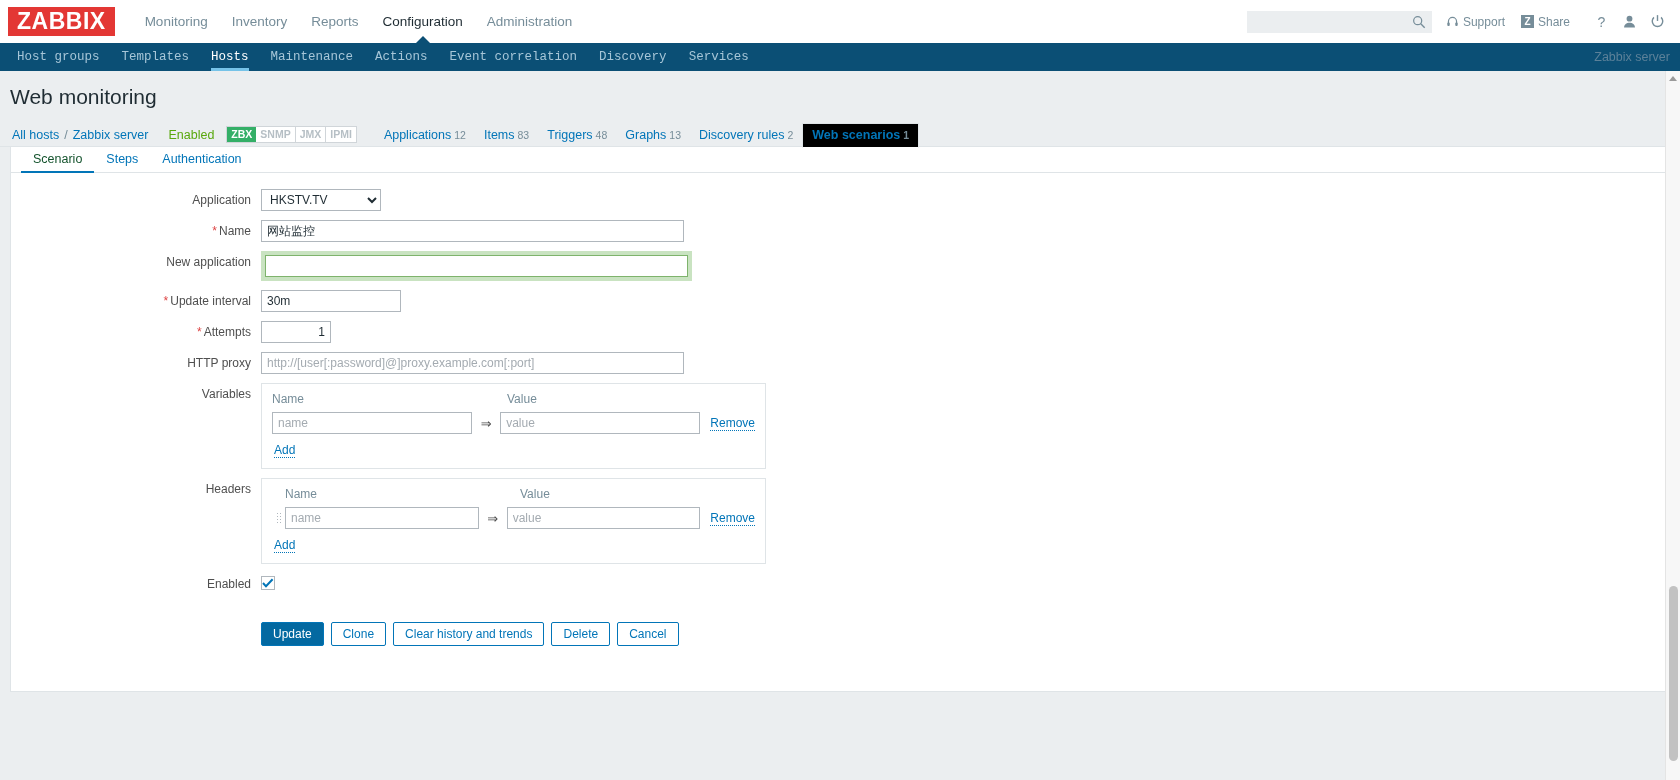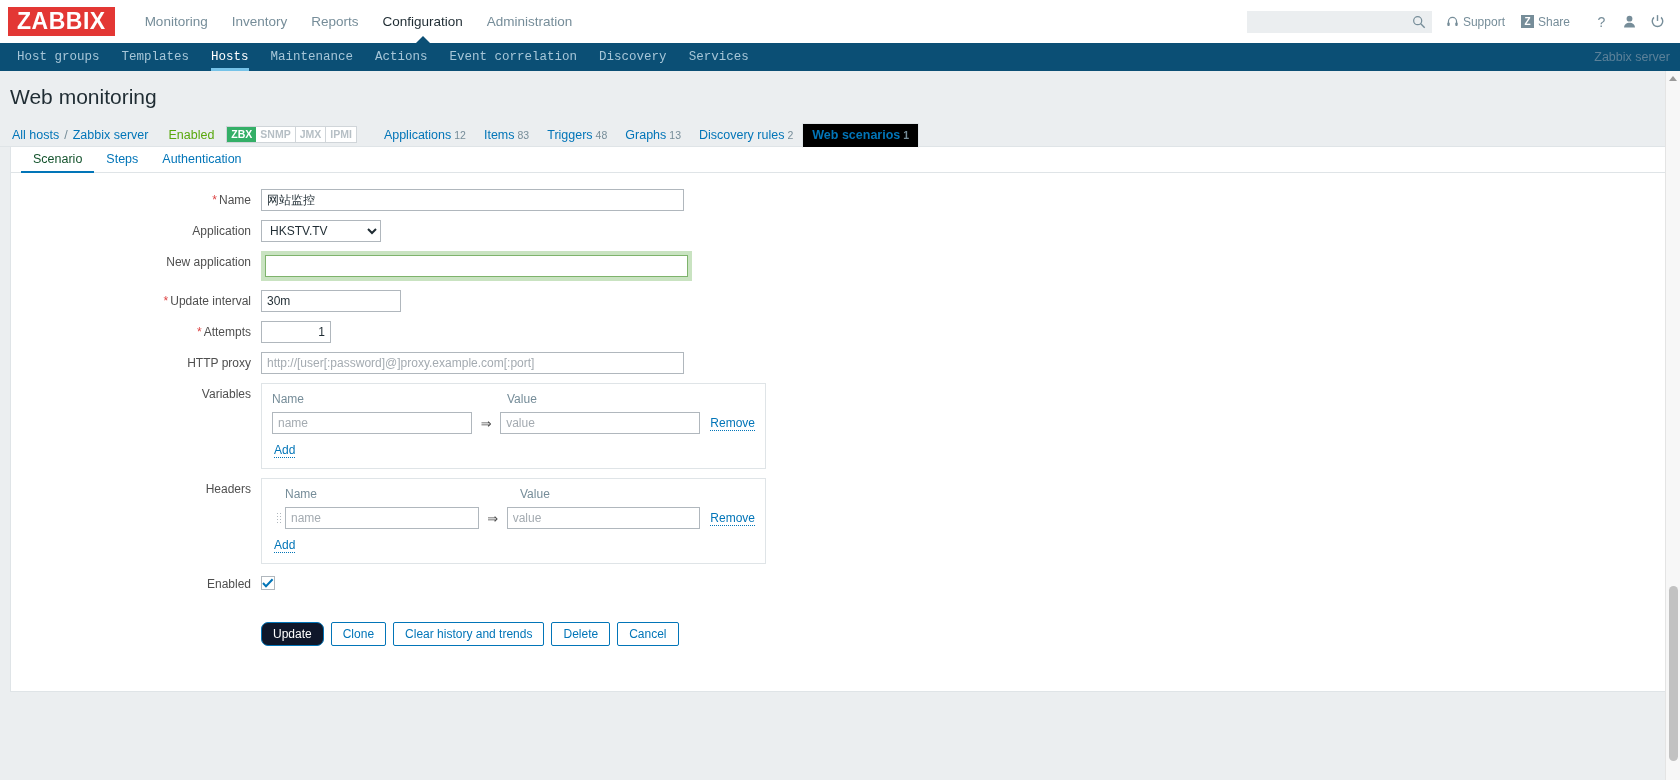--- a/index.html
+++ b/index.html
@@ -415,24 +415,23 @@
     font-size: 12px;
     border-radius: 2px;
     border: 1px solid #0275b8;
     background: #ffffff;
     color: #0275b8;
     cursor: pointer;
     font-family: "Liberation Sans", sans-serif;
     line-height: 22px;
   }
   .btn.primary {
-    background: #0f172a;
+    background: #0369a1;
     color: #ffffff;
     border-color: #0275b8;
-    border-radius: 7px;
   }
 
   
   .scrollbar {
     position: absolute;
     right: 0; top: 0;
     width: 15px;
     height: 737px;
     background: #f7f7f7;
     border-left: 1px solid #e4e4e4;
@@ -567,34 +566,34 @@
 
     <div class="tabs">
       <div class="tab active">Scenario</div>
       <div class="tab">Steps</div>
       <div class="tab">Authentication</div>
     </div>
 
     <div class="form-body">
 
       <div class="frow">
-        <div class="flabel">
-          <span class="req">*</span><span>Name</span>
-        </div>
-        <div class="fctl">
-          <input class="txt w-name" type="text" value="网站监控" style="">
-        </div>
-      </div>
-
-      <div class="frow">
         <div class="flabel">Application</div>
         <div class="fctl">
           <select class="sel w-app">
             <option>HKSTV.TV</option>
           </select>
+        </div>
+      </div>
+
+      <div class="frow">
+        <div class="flabel">
+          <span class="req">*</span><span>Name</span>
+        </div>
+        <div class="fctl">
+          <input class="txt w-name" type="text" value="网站监控" style="">
         </div>
       </div>
 
       <div class="frow">
         <div class="flabel">New application</div>
         <div class="fctl">
           <span class="focus-wrap">
             <input class="txt w-newapp" type="text" value="" style="">
           </span>
         </div>

